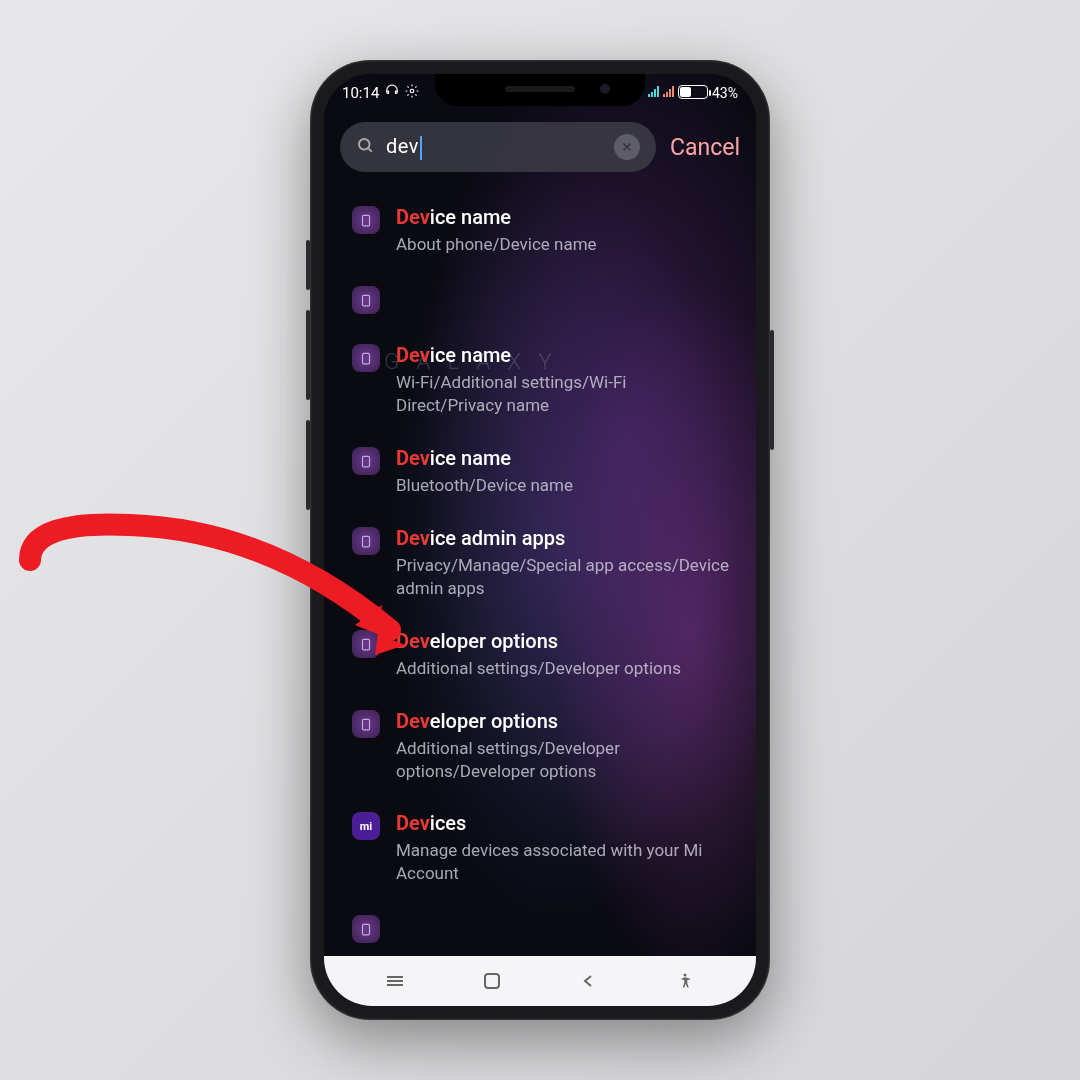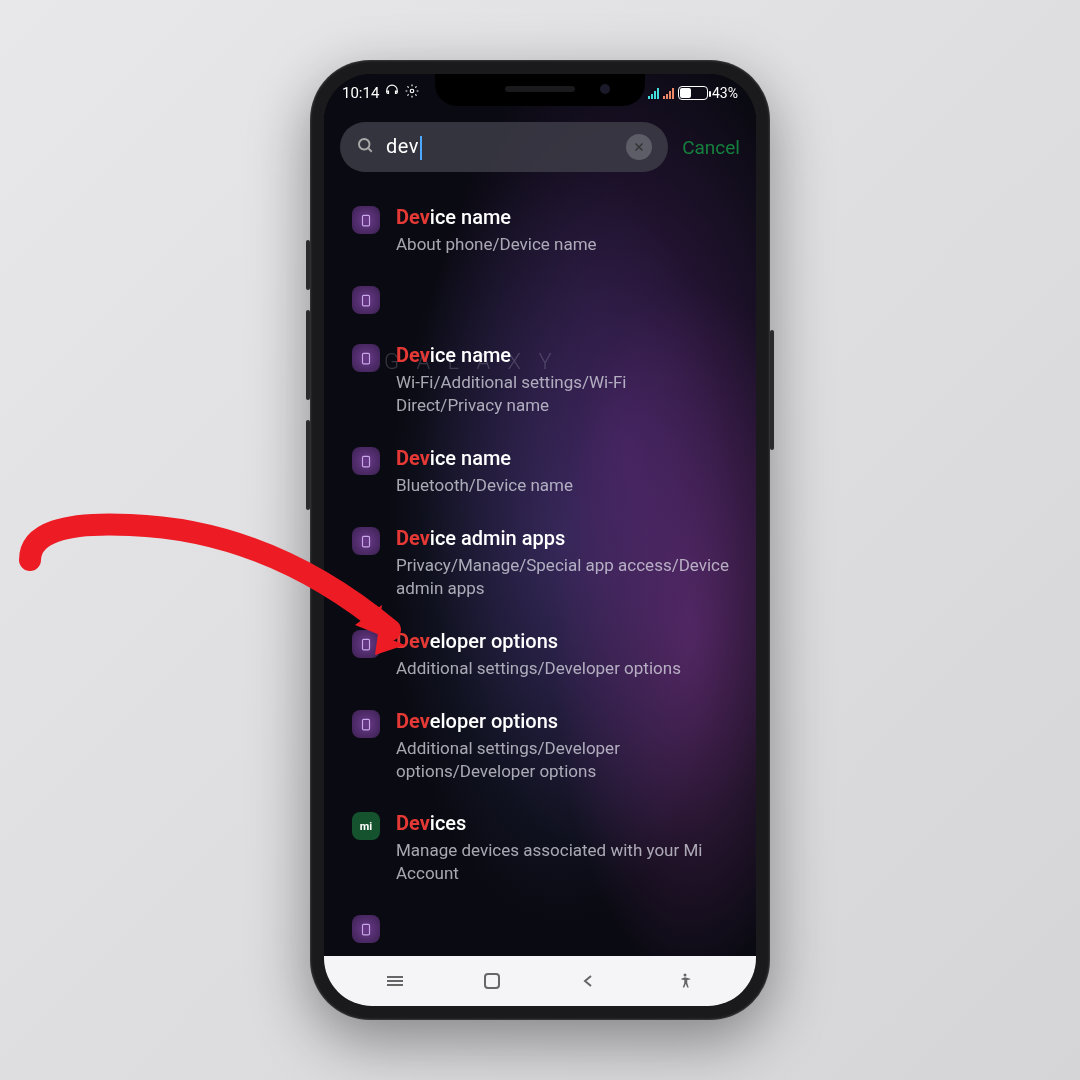--- a/index.html
+++ b/index.html
@@ -67,21 +67,21 @@
   position: absolute; top: 275px; left: 60px;
   color: rgba(180,180,200,0.25); font-size: 22px; letter-spacing: 6px;
   font-weight: 300;
 }
 .status-bar {
   position: relative; z-index: 50;
   height: 38px; display: flex; align-items: center;
   padding: 16px 18px; color: #fff; font-size: 15px;
 }
 .status-left { display: flex; align-items: center; gap: 6px; }
-.status-right { margin-left: auto; display: flex; align-items: center; gap: 4px; font-size: 14px; }
+.status-right { margin-left: auto; display: flex; gap: 4px; font-size: 14px; }
 .search-row {
   position: relative; z-index: 50;
   display: flex; align-items: center; gap: 14px;
   padding: 10px 16px;
 }
 .search-box {
   flex: 1; height: 50px; background: rgba(60,60,70,0.85);
   border-radius: 30px; display: flex; align-items: center;
   padding: 0 16px; gap: 12px;
 }
@@ -90,36 +90,36 @@
 }
 .cursor {
   width: 2px; height: 24px; background: #4da8ff; display: inline-block;
   vertical-align: middle; margin-left: 1px;
 }
 .clear-btn {
   width: 26px; height: 26px; background: rgba(120,120,130,0.6);
   border-radius: 50%; display: flex; align-items: center; justify-content: center;
   color: #ddd; font-size: 16px;
 }
-.cancel { color: #15803d; font-size: 19px; }
+.cancel { color: #fca5a5; font-size: 23px; }
 .results {
   position: relative; z-index: 40;
   padding: 8px 4px;
 }
 .result {
   display: flex; align-items: flex-start; gap: 16px;
   padding: 14px 20px 14px 24px;
 }
 .result-icon {
   width: 28px; height: 28px; border-radius: 8px;
   flex-shrink: 0; margin-top: 2px;
   display: flex; align-items: center; justify-content: center;
 }
 .result-icon.purple { background: radial-gradient(circle, #6a3a8a, #3a2050); }
-.result-icon.orange { background: #14532d; }
+.result-icon.orange { background: #4c1d95; }
 .result-icon svg { width: 14px; height: 14px; }
 .result-text { flex: 1; }
 .result-title { font-size: 20px; font-weight: 500; line-height: 1.3; }
 .result-title .hl { color: #e53935; font-weight: 700; }
 .result-title .rest { color: #fff; }
 .result-path { font-size: 17px; color: rgba(220,220,230,0.75); margin-top: 3px; line-height: 1.35; }
 .nav-bar {
   position: absolute; bottom: 0; left: 0; right: 0;
   height: 50px; background: #f5f5f7;
   display: flex; align-items: center; justify-content: space-evenly;

